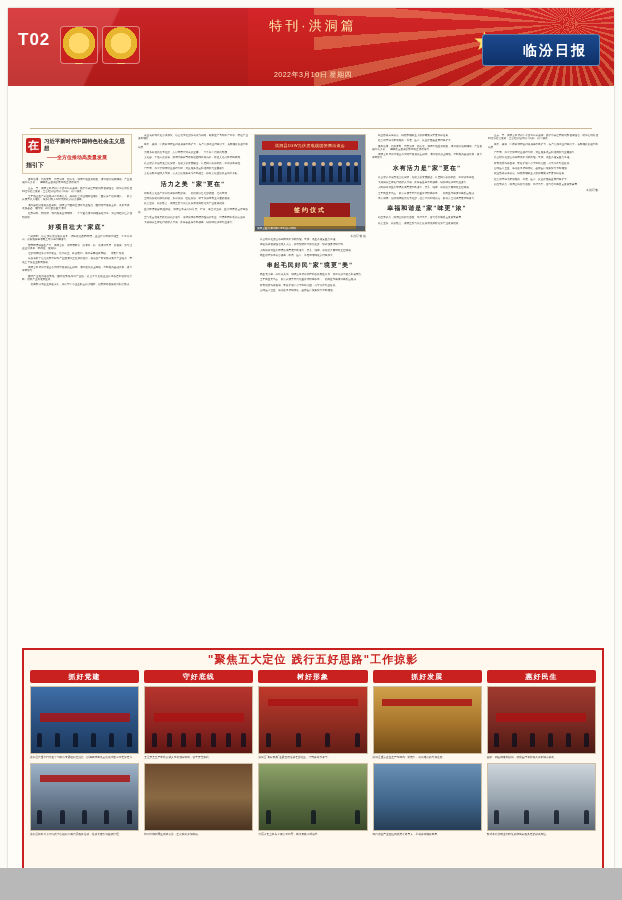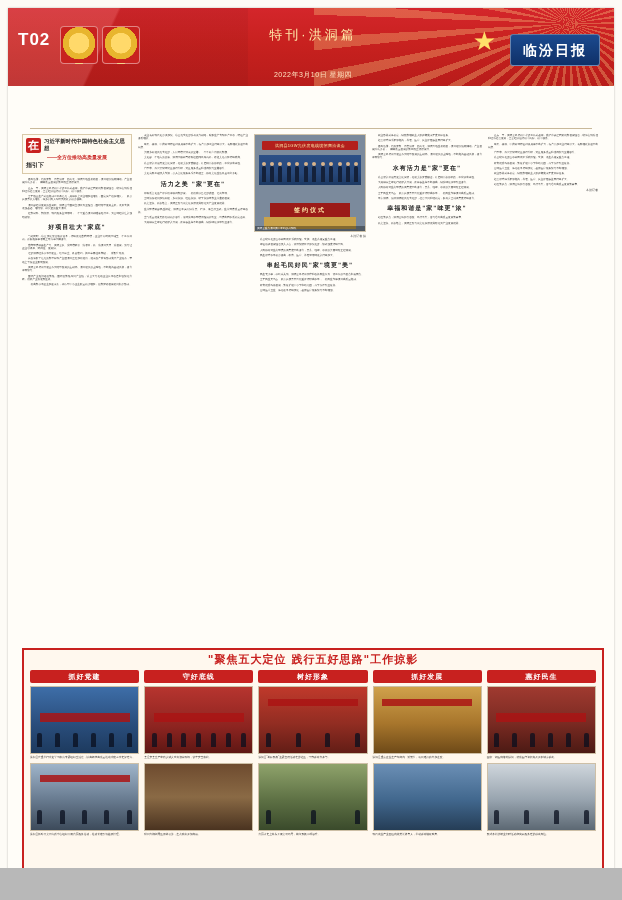--- a/index.html
+++ b/index.html
@@ -39,31 +39,32 @@
   .emblem.e2{left:94px;}
   .mast-title{
     position:absolute;left:190px;top:8px;width:230px;text-align:center;
   }
   .mast-title .big{
     font-family:"DejaVu Serif","Liberation Serif",serif;
     font-size:34px;font-weight:bold;color:#fff;letter-spacing:2px;
     text-shadow:0 1px 0 #7c0f0e;line-height:38px;
   }
   .mast-title .sub{
-    font-size:13px;color:#ffe9a8;letter-spacing:3px;margin-top:10px;
+    font-size:13px;color:#ffe9a8;letter-spacing:3px;margin-top:1px;
   }
   .mast-date{
     position:absolute;left:185px;top:62px;width:240px;text-align:center;
     font-size:7px;color:#ffe3c0;letter-spacing:.5px;
   }
   .mast-brand{
     position:absolute;right:14px;top:26px;width:88px;height:30px;border-radius:3px;
     background:linear-gradient(180deg,#1b4a8f,#0f3068);
     color:#fff;font-size:14px;font-weight:bold;text-align:center;line-height:30px;letter-spacing:2px;
     border:1px solid rgba(255,255,255,.35);
+    padding-left:28px;
   }
   .mast-star{
     position:absolute;right:118px;top:20px;color:#ffe06a;font-size:26px;line-height:26px;
   }
   
   .headline{
     position:absolute;left:0;top:80px;width:606px;text-align:center;
     font-family:"DejaVu Serif","Liberation Serif",serif;
     font-size:30px;font-weight:bold;color:#c8211f;letter-spacing:3px;
     text-shadow:0 1px 0 rgba(0,0,0,.12);

